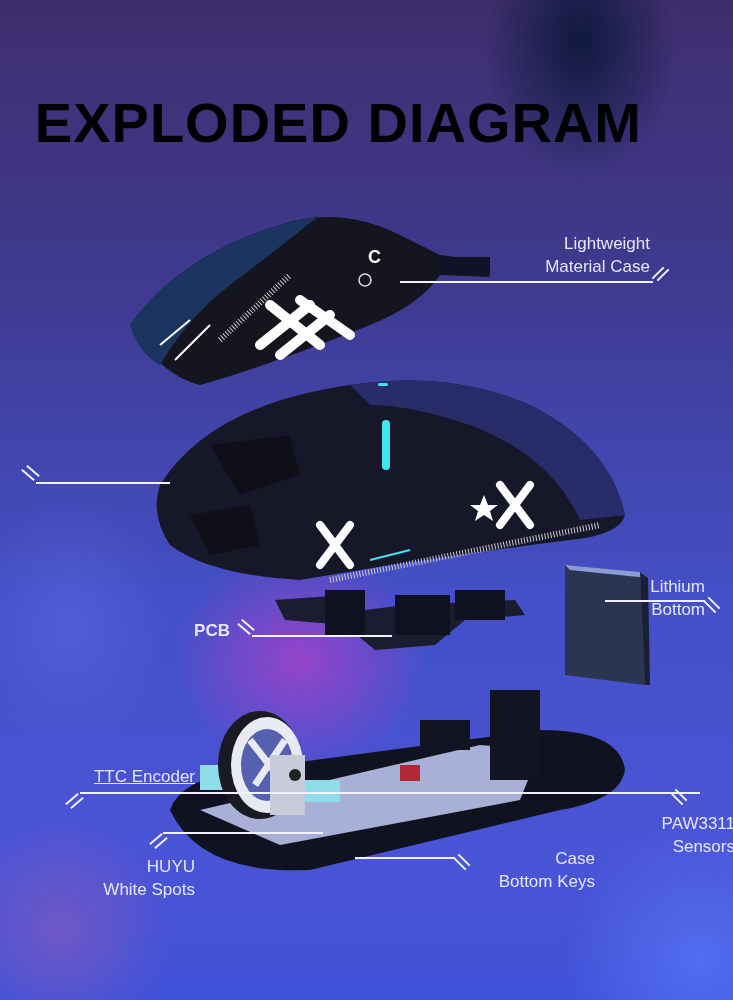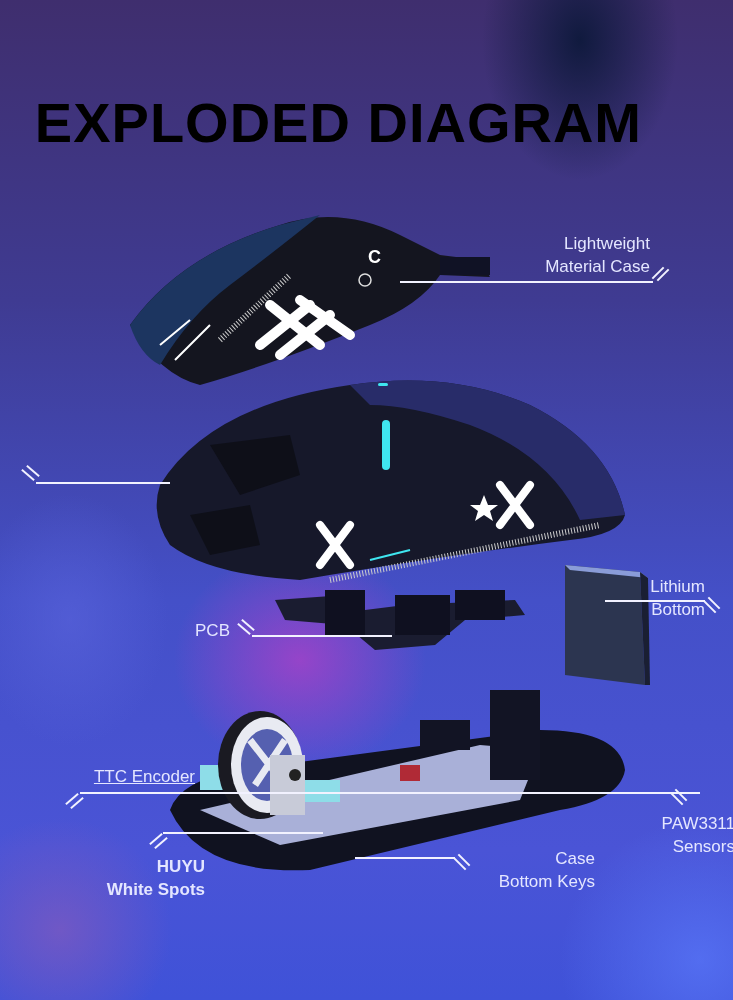--- a/index.html
+++ b/index.html
@@ -98,35 +98,35 @@
   <div class="slash" style="left:25px;top:470px;transform:rotate(40deg);"></div>
 
   <div class="label" style="left:615px;top:542px;width:90px;margin-top:33px;">
     <div>Lithium</div>
     <div>Bottom</div>
   </div>
   <div class="leader" style="left:605px;top:600px;width:100px;"></div>
   <div class="slash" style="left:702px;top:606px;transform:rotate(45deg);"></div>
   <div class="slash" style="left:706px;top:602px;transform:rotate(45deg);"></div>
 
-  <div class="label" style="left:190px;top:619px;width:40px;">
+  <div class="label" style="left:190px;top:619px;width:40px;font-weight:bold;">
     <div>PCB</div>
   </div>
   <div class="leader" style="left:252px;top:635px;width:140px;"></div>
   <div class="slash" style="left:236px;top:628px;transform:rotate(40deg);"></div>
   <div class="slash" style="left:240px;top:624px;transform:rotate(40deg);"></div>
 
   <div class="label" style="left:75px;top:765px;width:120px;text-decoration:underline;">
     <div>TTC Encoder</div>
   </div>
   <div class="leader" style="left:80px;top:792px;width:620px;"></div>
   <div class="slash" style="left:64px;top:798px;transform:rotate(-40deg);"></div>
   <div class="slash" style="left:69px;top:802px;transform:rotate(-40deg);"></div>
 
-  <div class="label" style="left:85px;top:855px;width:120px;font-weight:bold;">
+  <div class="label" style="left:75px;top:855px;width:120px;">
     <div>HUYU</div>
     <div>White Spots</div>
   </div>
   <div class="leader" style="left:163px;top:832px;width:160px;"></div>
   <div class="slash" style="left:148px;top:838px;transform:rotate(-40deg);"></div>
   <div class="slash" style="left:153px;top:842px;transform:rotate(-40deg);"></div>
 
   <div class="label" style="left:470px;top:847px;width:125px;">
     <div>Case</div>
     <div>Bottom Keys</div>

